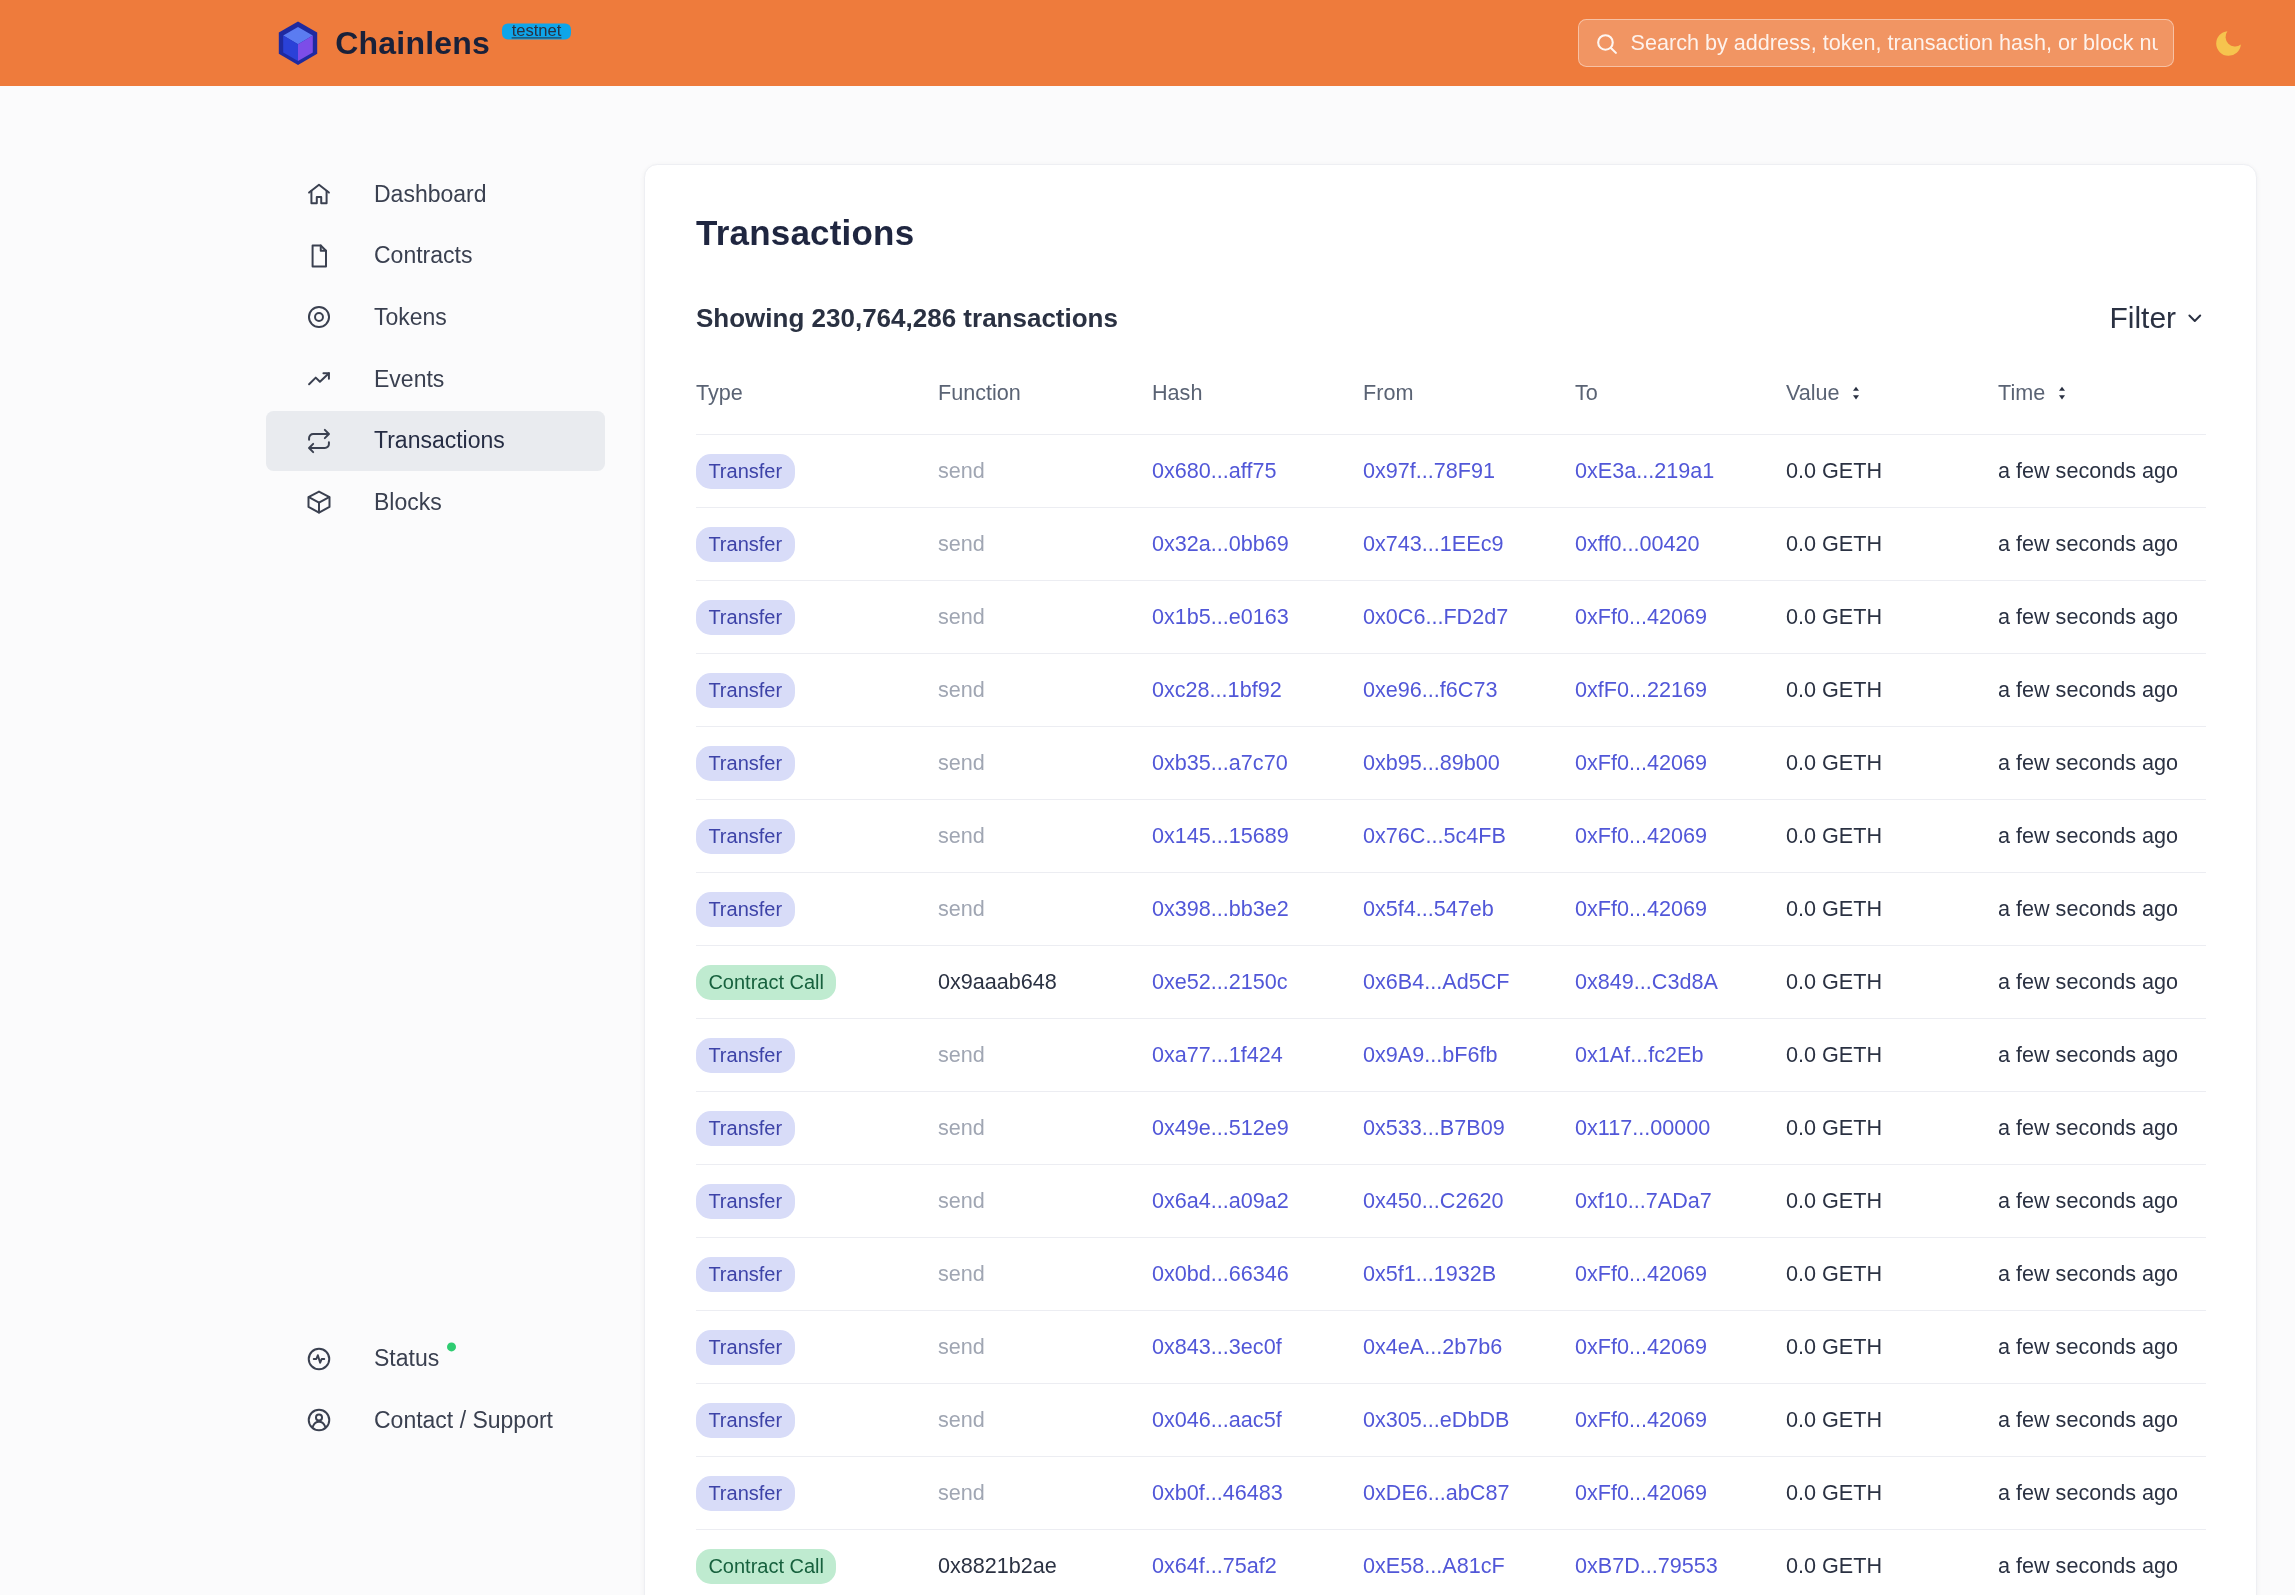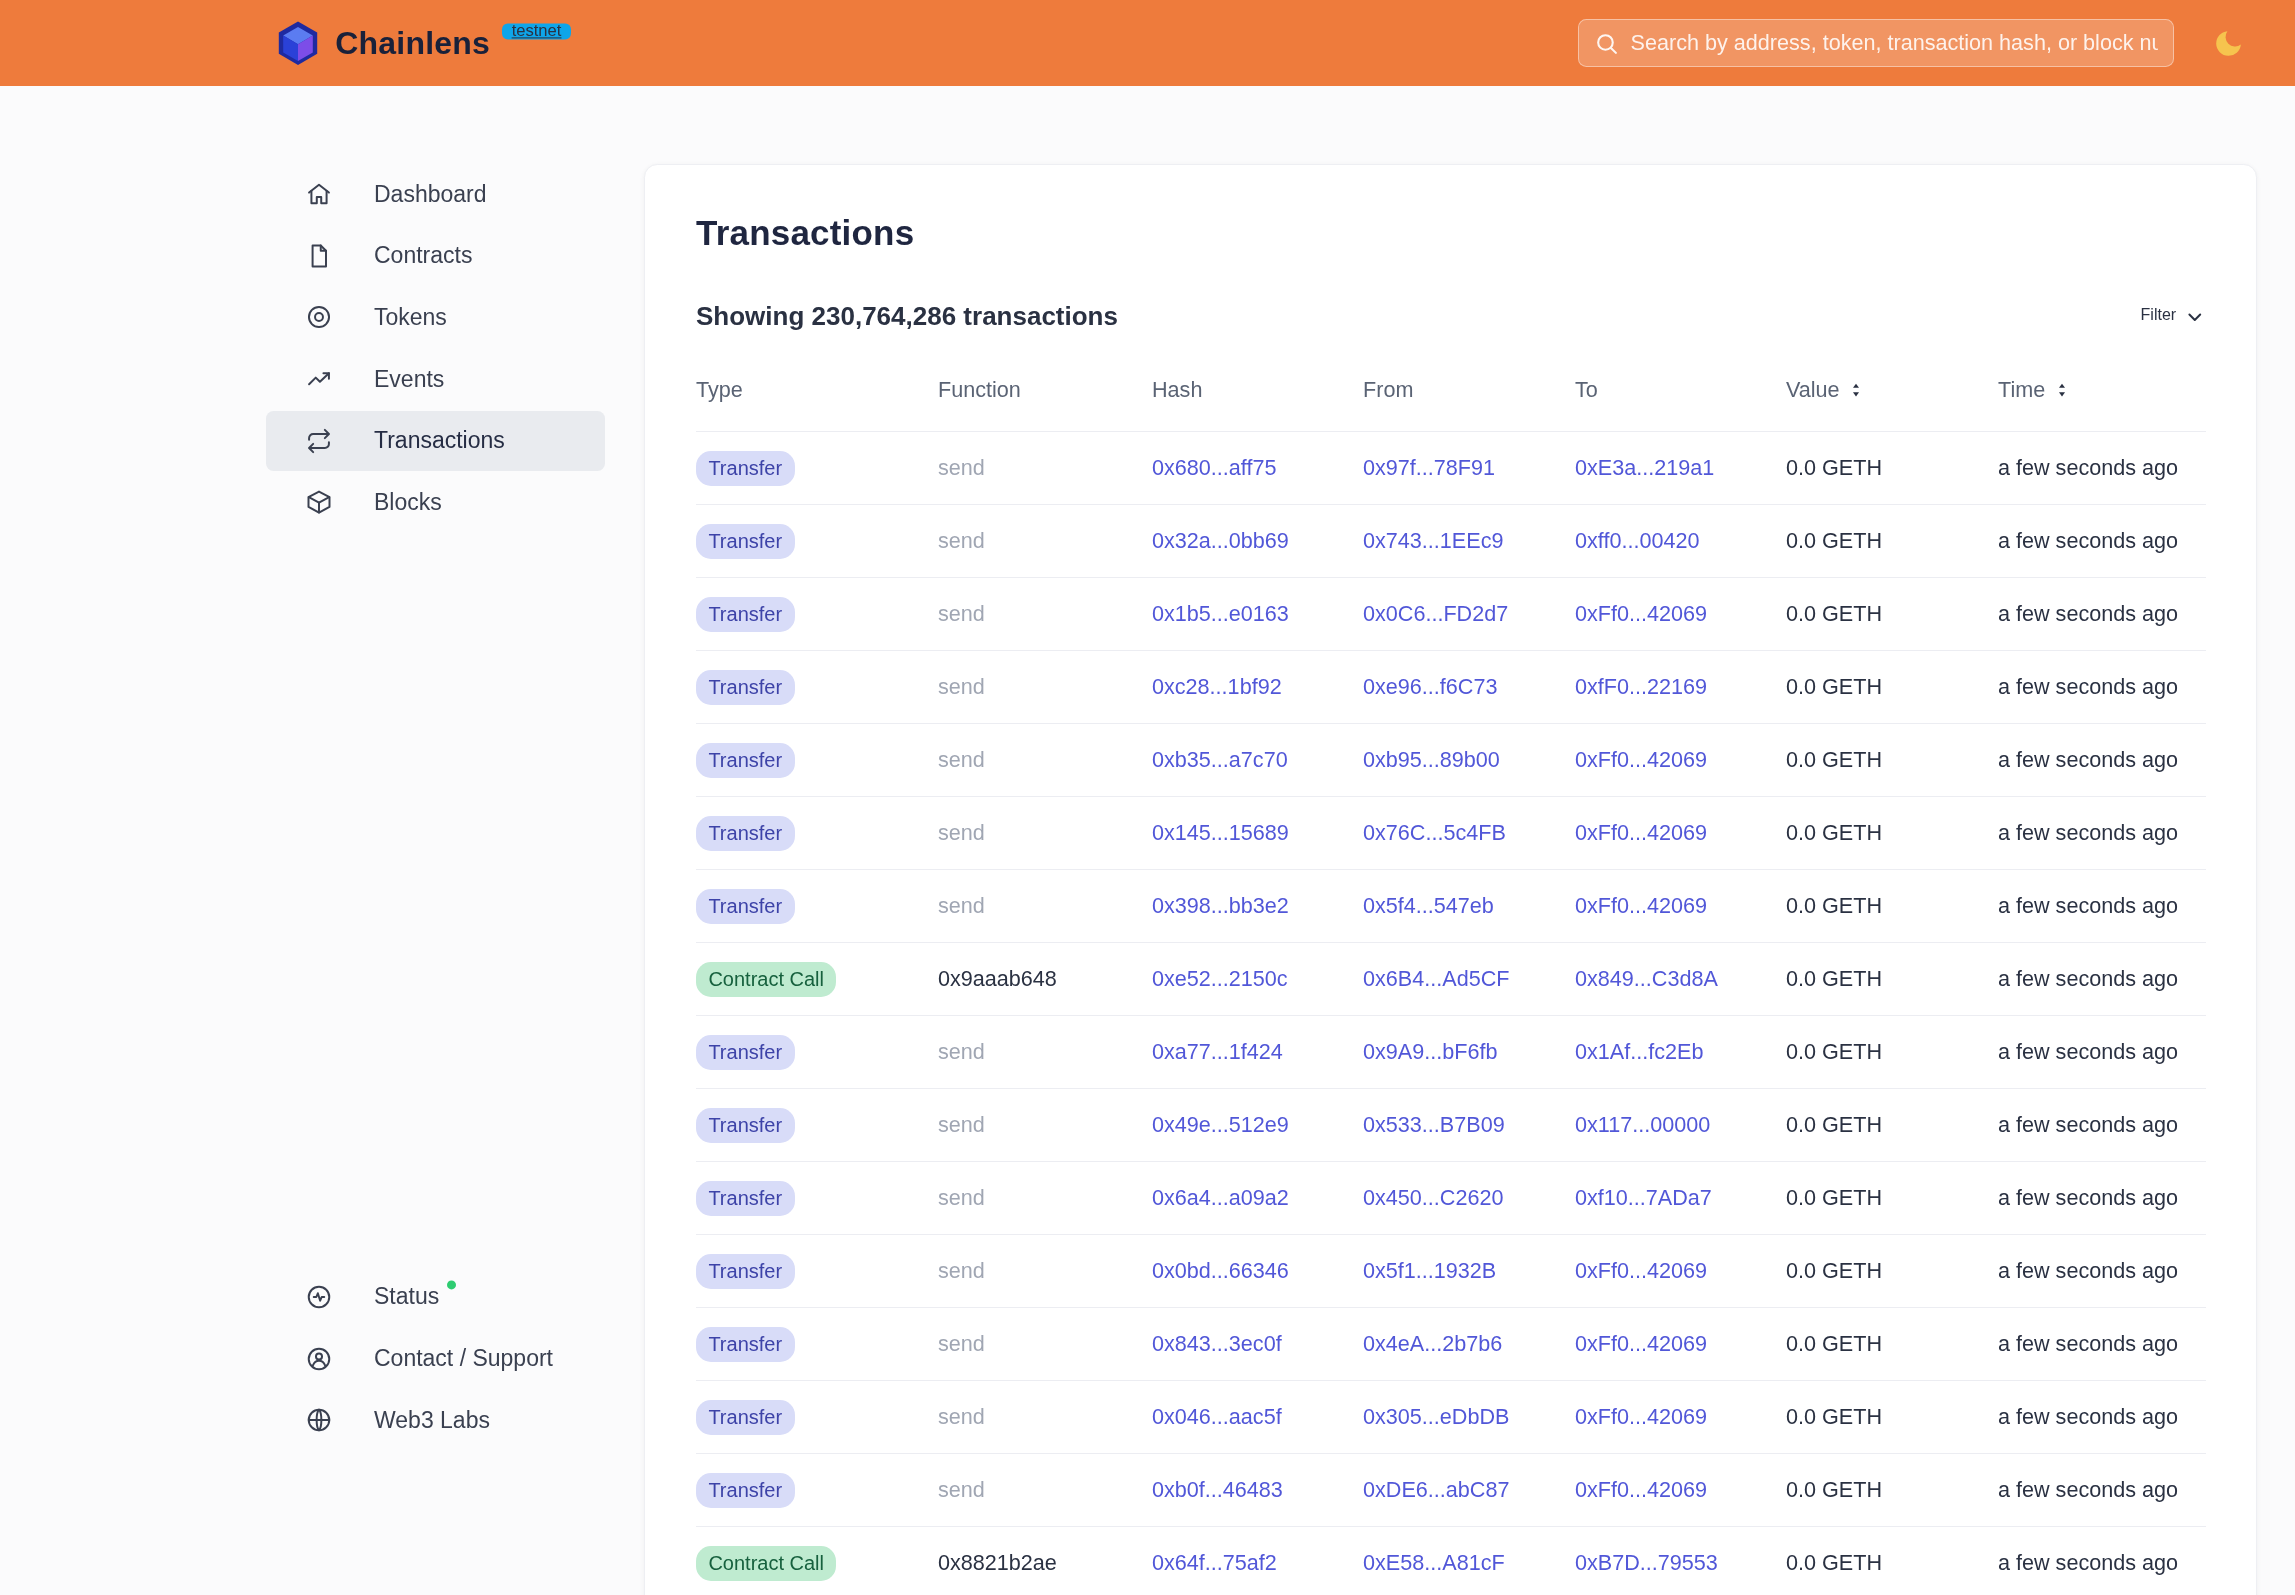--- a/index.html
+++ b/index.html
@@ -77,23 +77,23 @@
     border:0.8px solid #EEEFF3; border-radius:13.3px;
     box-shadow:0 1.7px 5px rgba(16,24,40,.05);
     padding:48px 50px 0 51px;
   }
   h1.page-title { font-size:35px; font-weight:700; color:#1F2640; letter-spacing:0.2px; }
   .summary-row {
     margin-top:48px; display:flex; align-items:center; justify-content:space-between;
   }
   .summary { font-size:26px; font-weight:700; color:#2A3142; }
   .filter-btn {
-    display:flex; gap:8.3px;
+    display:flex; align-items:center; gap:8.3px;
     background:none; border:none; cursor:pointer;
-    font-family:inherit; font-size:16px; color:#2A3142;
+    font-family:inherit; font-size:30px; color:#2A3142;
   }
   .filter-btn .icon { width:21.6px; height:21.6px; display:flex; }
 
   
   .table { margin-top:45px; }
   .thead, .tr {
     display:grid;
     grid-template-columns:242px 214px 211px 212px 211px 212px 1fr;
     align-items:center;
   }
@@ -228,30 +228,20 @@
           <div class="nav-item">
             <span class="icon">
               <svg viewBox="0 0 24 24" fill="none" stroke="currentColor" stroke-width="1.7" stroke-linecap="round" stroke-linejoin="round">
                 <circle cx="12" cy="12" r="8.8"></circle>
                 <circle cx="12" cy="9.8" r="2.6"></circle>
                 <path d="M6.8 17.5c1-2.6 2.9-4 5.2-4s4.2 1.4 5.2 4"></path>
               </svg>
             </span>
             <span class="nav-label">Contact / Support</span>
           </div>
-          <div class="nav-item">
-            <span class="icon">
-              <svg viewBox="0 0 24 24" fill="none" stroke="currentColor" stroke-width="1.7" stroke-linecap="round" stroke-linejoin="round">
-                <circle cx="12" cy="12" r="8.8"></circle>
-                <path d="M3.2 12h17.6"></path>
-                <path d="M12 3.2c2.7 2.6 2.7 15 0 17.6M12 3.2c-2.7 2.6-2.7 15 0 17.6"></path>
-              </svg>
-            </span>
-            <span class="nav-label">Web3 Labs</span>
-          </div>
         </div>
     </nav>
 
     <main>
       <div class="card">
         <h1 class="page-title">Transactions</h1>
 
         <div class="summary-row">
           <div class="summary">Showing 230,764,286 transactions</div>
           <button class="filter-btn">

